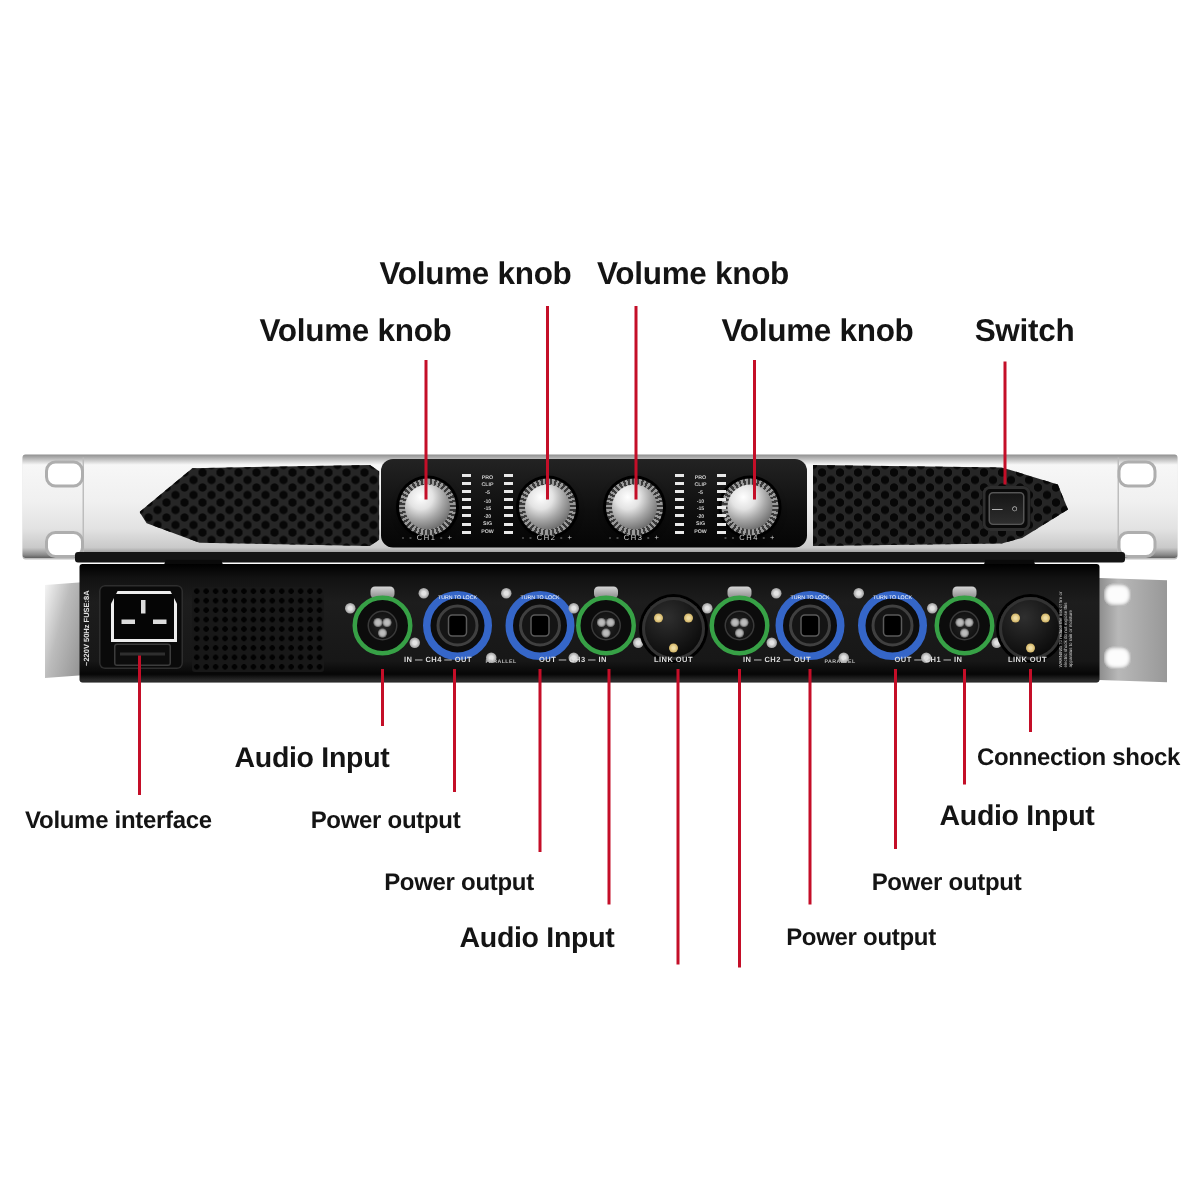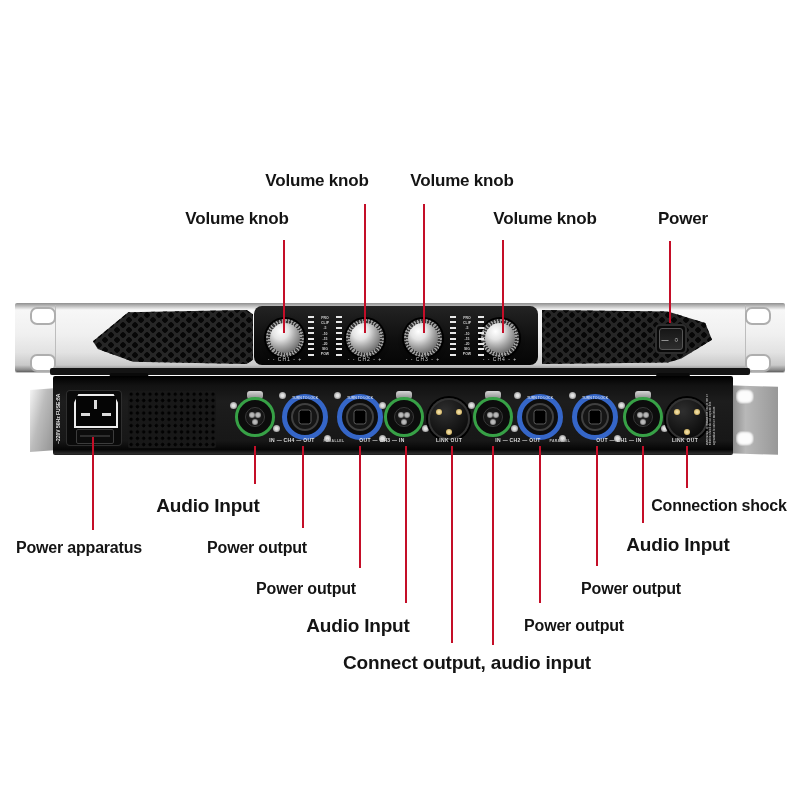--- a/index.html
+++ b/index.html
@@ -3,21 +3,21 @@
 <meta charset="utf-8">
 <style>
   html,body{margin:0;padding:0;background:#fff;}
   .stage{position:relative;width:800px;height:800px;background:#ffffff;overflow:hidden;
          font-family:"Liberation Sans", sans-serif;}
 
   
   .ann{position:absolute;transform:translateX(-50%);font-weight:bold;color:#141414;
        white-space:nowrap;letter-spacing:-0.2px;}
   .ann.big{font-size:19px;}
-  .ann.mid{font-size:17px;}
+  .ann.mid{font-size:21px;}
   .ann.small{font-size:16px;}
   .vline{position:absolute;width:2px;background:#c40e28;z-index:6;}
 
   
   .front-unit{position:absolute;left:15px;top:303px;width:770px;height:69px;border-radius:2px;
       background:linear-gradient(#8f8f8f 0%,#f7f7f7 10%,#f0f0f0 45%,#e2e2e2 72%,#c9c9c9 90%,#8a8a8a 97%,#5f5f5f 100%);
       box-shadow:0 1px 0 rgba(0,0,0,.25);}
   .fold{position:absolute;top:305px;width:1px;height:65px;background:#bdbdbd;}
   .fhole{position:absolute;width:22px;height:14px;background:#fff;border:2px solid #aeaeae;border-radius:7px;}
   .grille{position:absolute;top:310px;height:54px;background-color:#262626;
@@ -113,21 +113,21 @@
 </style>
 </head>
 <body>
 
 <div class="stage">
 
   <div class="ann mid" style="left:317px;top:171px">Volume knob</div>
   <div class="ann mid" style="left:462px;top:171px">Volume knob</div>
   <div class="ann mid" style="left:237px;top:209px">Volume knob</div>
   <div class="ann mid" style="left:545px;top:209px">Volume knob</div>
-  <div class="ann mid" style="left:683px;top:209px">Power</div>
+  <div class="ann mid" style="left:683px;top:209px">Switch</div>
 
   <div class="vline" style="left:283px;top:240px;height:93px"></div>
   <div class="vline" style="left:364px;top:204px;height:129px"></div>
   <div class="vline" style="left:423px;top:204px;height:129px"></div>
   <div class="vline" style="left:502px;top:240px;height:93px"></div>
   <div class="vline" style="left:669px;top:241px;height:82px"></div>
 
   <div class="front-unit"></div>
   <div class="fold" style="left:55px"></div>
   <div class="fold" style="left:745px"></div>
@@ -307,23 +307,22 @@
   <div class="vline" style="left:359px;top:446px;height:122px"></div>
   <div class="vline" style="left:405px;top:446px;height:157px"></div>
   <div class="vline" style="left:451px;top:446px;height:197px"></div>
   <div class="vline" style="left:492px;top:446px;height:199px"></div>
   <div class="vline" style="left:539px;top:446px;height:157px"></div>
   <div class="vline" style="left:596px;top:446px;height:120px"></div>
   <div class="vline" style="left:642px;top:446px;height:77px"></div>
   <div class="vline" style="left:686px;top:446px;height:42px"></div>
 
   <div class="ann big" style="left:208px;top:495px;z-index:7">Audio Input</div>
-  <div class="ann small" style="left:79px;top:539px;z-index:7">Power apparatus</div>
+  <div class="ann small" style="left:79px;top:539px;z-index:7">Volume interface</div>
   <div class="ann small" style="left:257px;top:539px;z-index:7">Power output</div>
   <div class="ann small" style="left:306px;top:580px;z-index:7">Power output</div>
   <div class="ann big" style="left:358px;top:615px;z-index:7">Audio Input</div>
-  <div class="ann big" style="left:467px;top:652px;z-index:7">Connect output, audio input</div>
   <div class="ann small" style="left:574px;top:617px;z-index:7">Power output</div>
   <div class="ann small" style="left:631px;top:580px;z-index:7">Power output</div>
   <div class="ann big" style="left:678px;top:534px;z-index:7">Audio Input</div>
   <div class="ann small" style="left:719px;top:497px;z-index:7">Connection shock</div>
 
 </div>
 
 </body></html>

